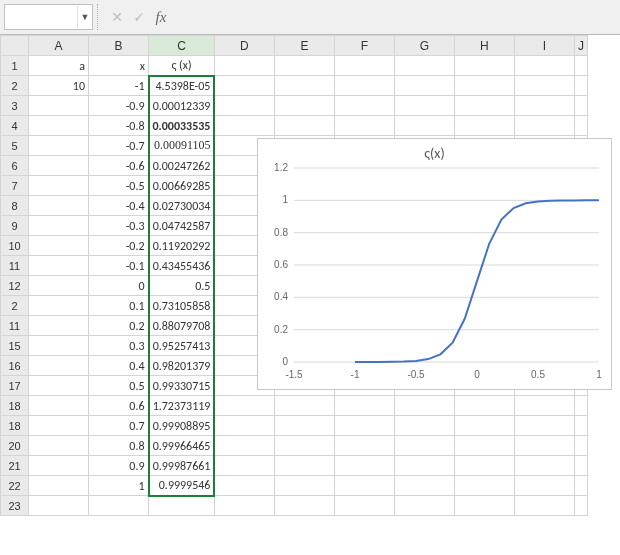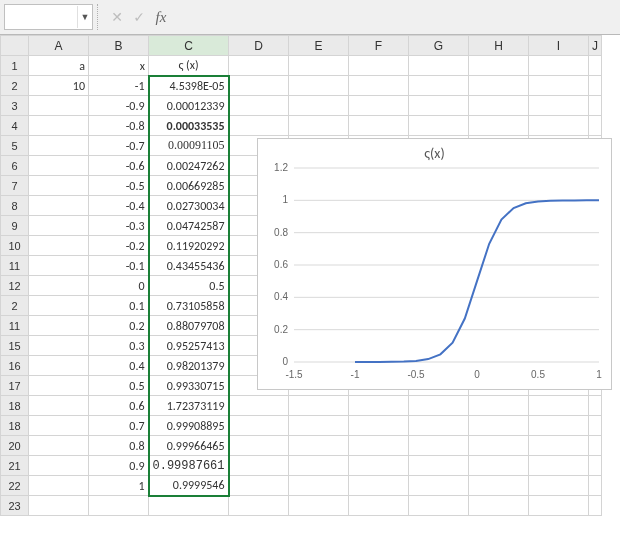--- a/index.html
+++ b/index.html
@@ -355,21 +355,21 @@
         <td class="num" style=""></td>
         <td class="num" style=""></td>
         <td class="num" style=""></td>
       </tr>
     </tbody>
     <tbody>
       <tr>
         <th class="rowhdr">21</th>
         <td class="num" style=""></td>
         <td class="num" style="">0.9</td>
-        <td class="num" style="border-left:2px solid #1a7f37;border-right:2px solid #1a7f37;font-family:Liberation Mono, monospace;">0.99987661</td>
+        <td class="num" style="border-left:2px solid #1a7f37;border-right:2px solid #1a7f37;">0.99987661</td>
         <td class="num" style=""></td>
         <td class="num" style=""></td>
         <td class="num" style=""></td>
         <td class="num" style=""></td>
         <td class="num" style=""></td>
         <td class="num" style=""></td>
         <td class="num" style=""></td>
       </tr>
     </tbody>
     <tbody>

